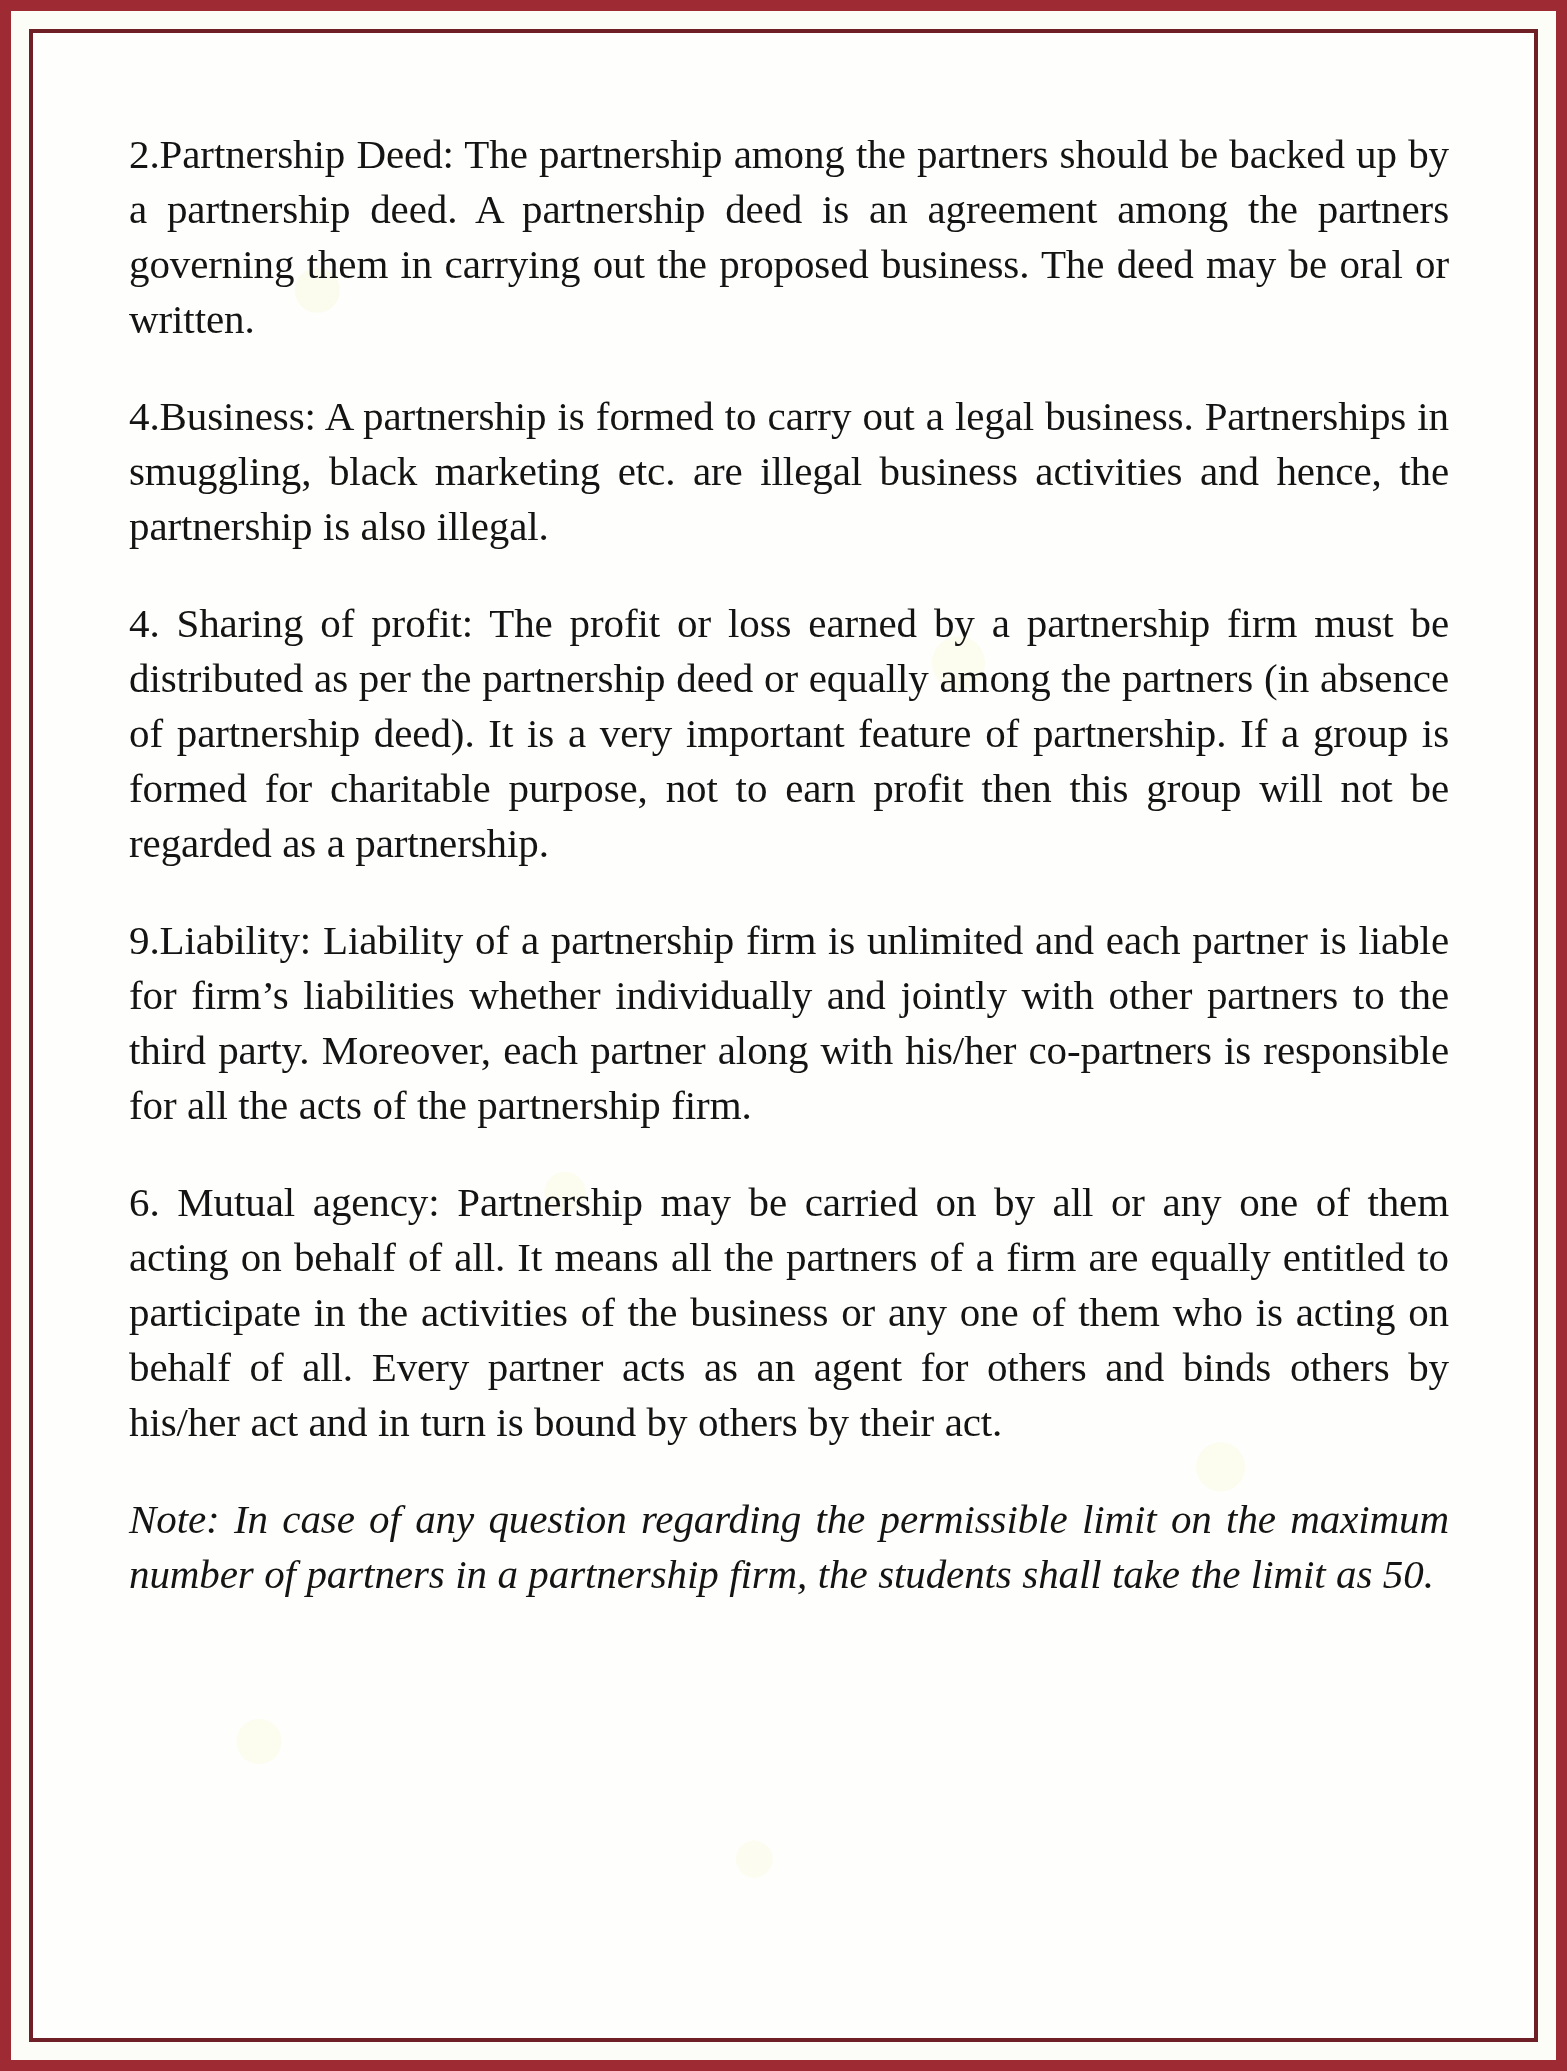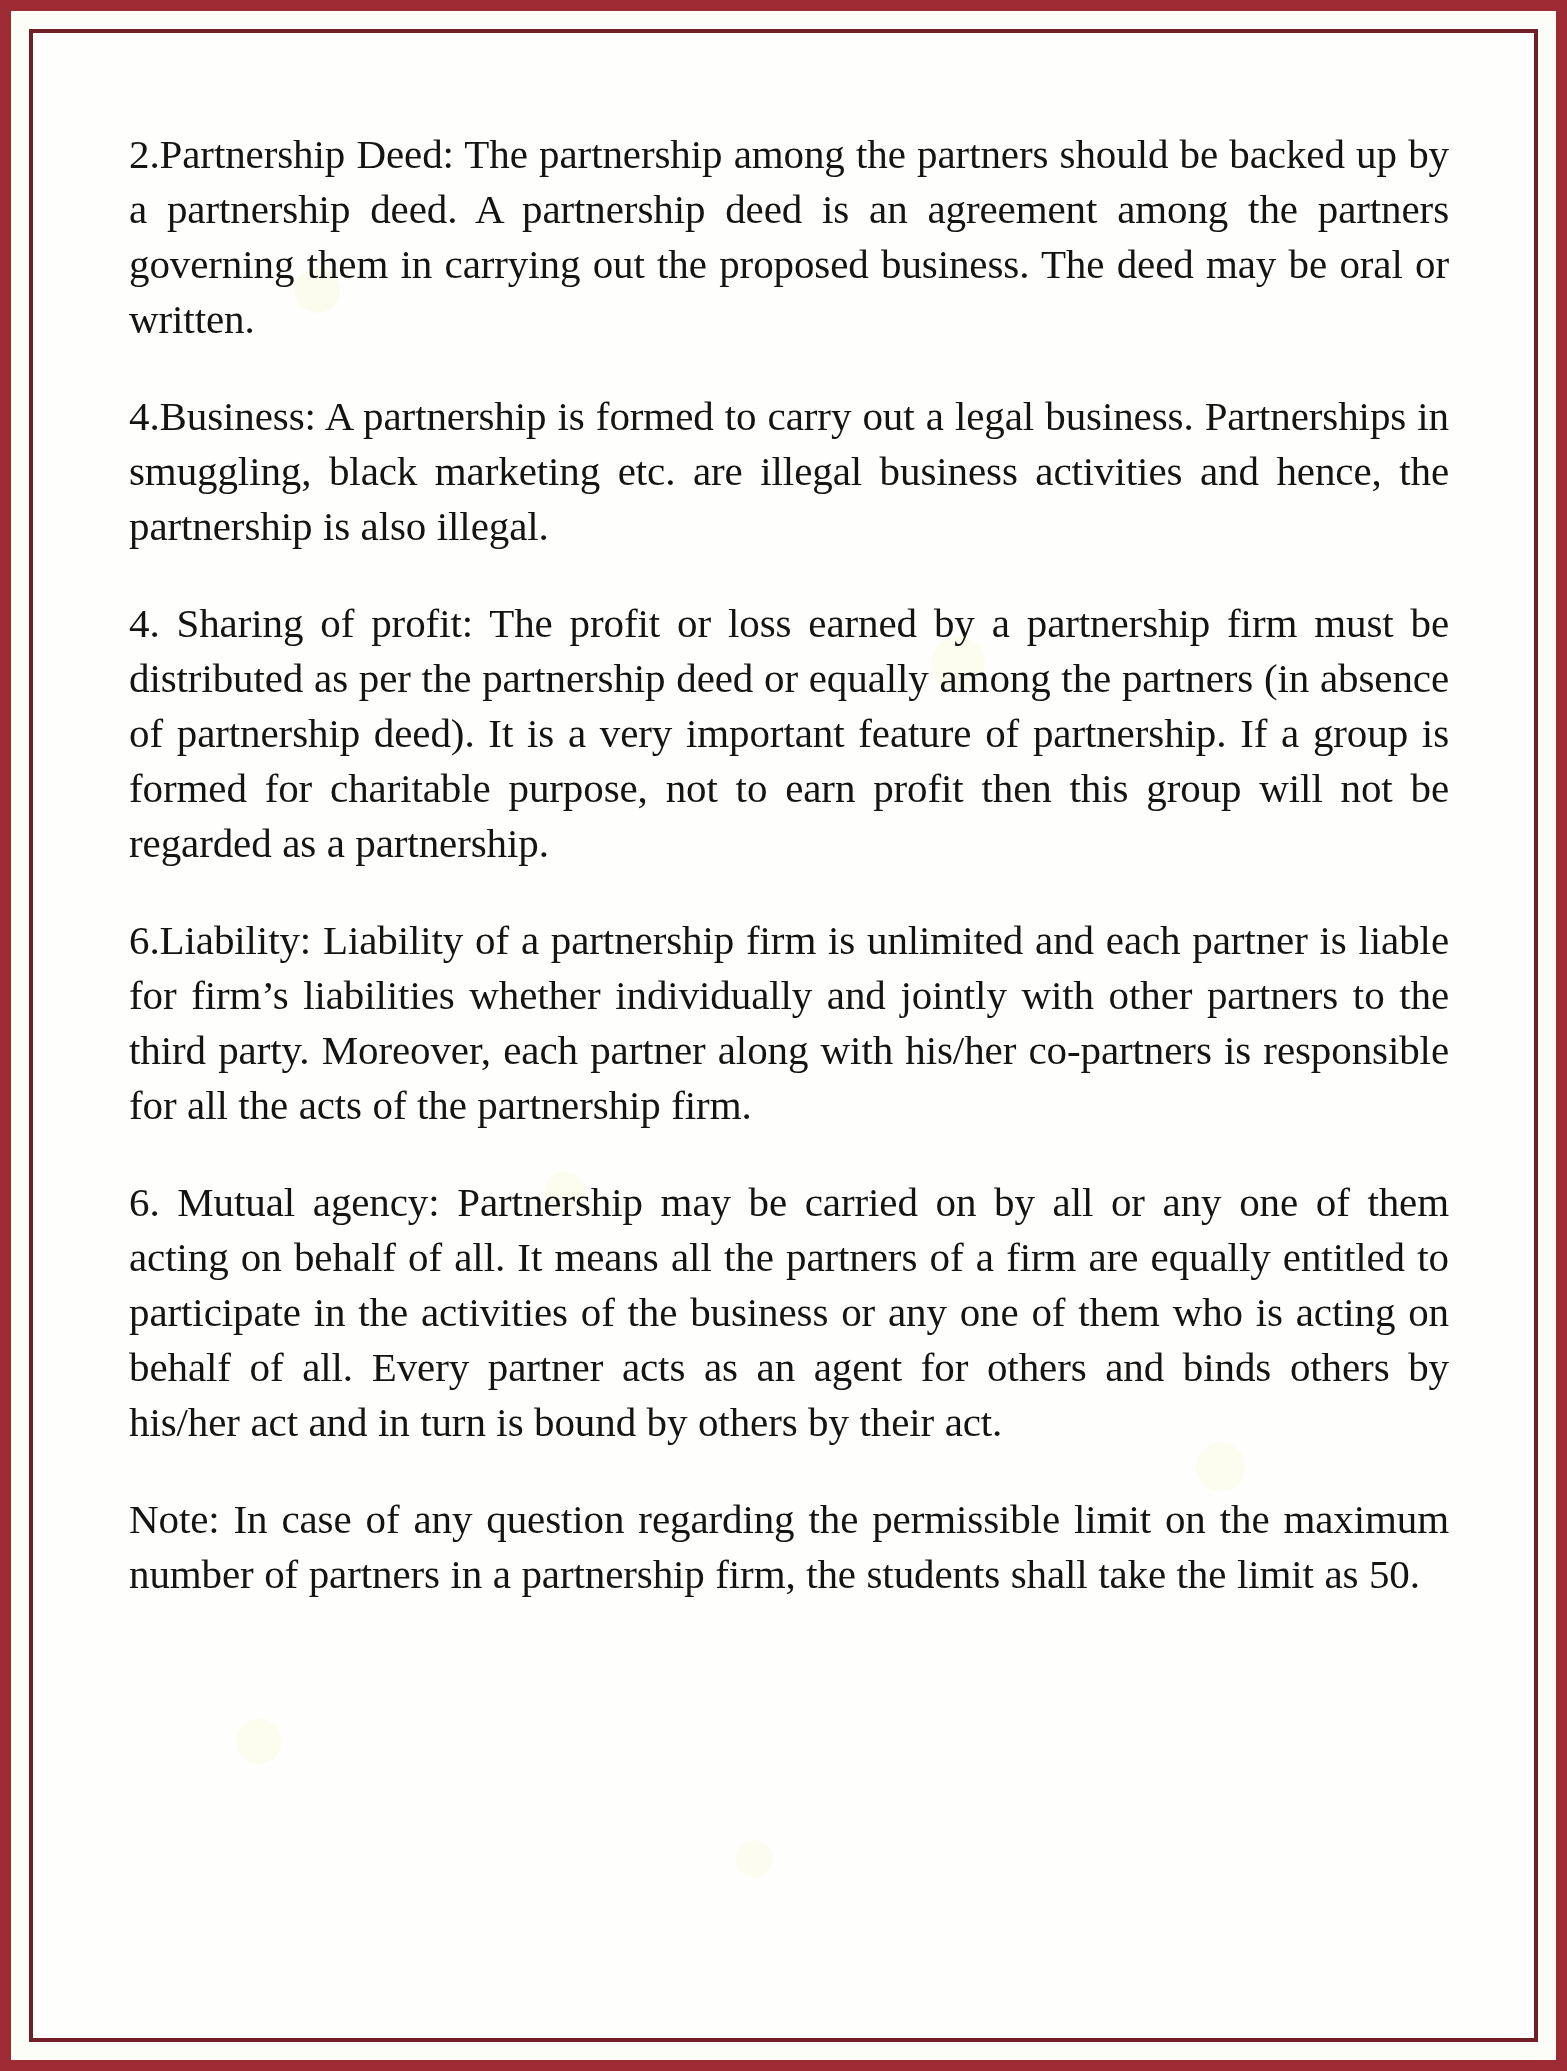--- a/index.html
+++ b/index.html
@@ -80,38 +80,39 @@
     line-height: 55px;
     color: #141414;
     text-align: justify;
     text-justify: inter-word;
     letter-spacing: -0.1px;
     word-spacing: 0.4px;
   }
 
   p.para:last-child {
     margin-bottom: 8px;
+    font-style: italic;
   }
 </style>
 </head>
 <body>
 
 <div id="page">
   <div class="frame-outer">
     <div class="frame-inner">
       <div class="paper">
         <div class="content">
 
           <p class="para">2.Partnership Deed: The partnership among the partners should be backed up by a partnership deed. A partnership deed is an agreement among the partners governing them in carrying out the proposed business. The deed may be oral or written.</p>
 
           <p class="para">4.Business: A partnership is formed to carry out a legal business. Partnerships in smuggling, black marketing etc. are illegal business activities and hence, the partnership is also illegal.</p>
 
           <p class="para">4. Sharing of profit: The profit or loss earned by a partnership firm must be distributed as per the partnership deed or equally among the partners (in absence of partnership deed). It is a very important feature of partnership. If a group is formed for charitable purpose, not to earn profit then this group will not be regarded as a partnership.</p>
 
-          <p class="para">6.Liability: Liability of a partnership firm is unlimited and each partner is liable for firm’s liabilities whether individually and jointly with other partners to the third party. Moreover, each partner along with his/her co-partners is responsible for all the acts of the partnership firm.</p>
+          <p class="para">9.Liability: Liability of a partnership firm is unlimited and each partner is liable for firm’s liabilities whether individually and jointly with other partners to the third party. Moreover, each partner along with his/her co-partners is responsible for all the acts of the partnership firm.</p>
 
           <p class="para">6. Mutual agency: Partnership may be carried on by all or any one of them acting on behalf of all. It means all the partners of a firm are equally entitled to participate in the activities of the business or any one of them who is acting on behalf of all. Every partner acts as an agent for others and binds others by his/her act and in turn is bound by others by their act.</p>
 
           <p class="para">Note: In case of any question regarding the permissible limit on the maximum number of partners in a partnership firm, the students shall take the limit as 50.</p>
 
         </div>
       </div>
     </div>
   </div>
 </div>

